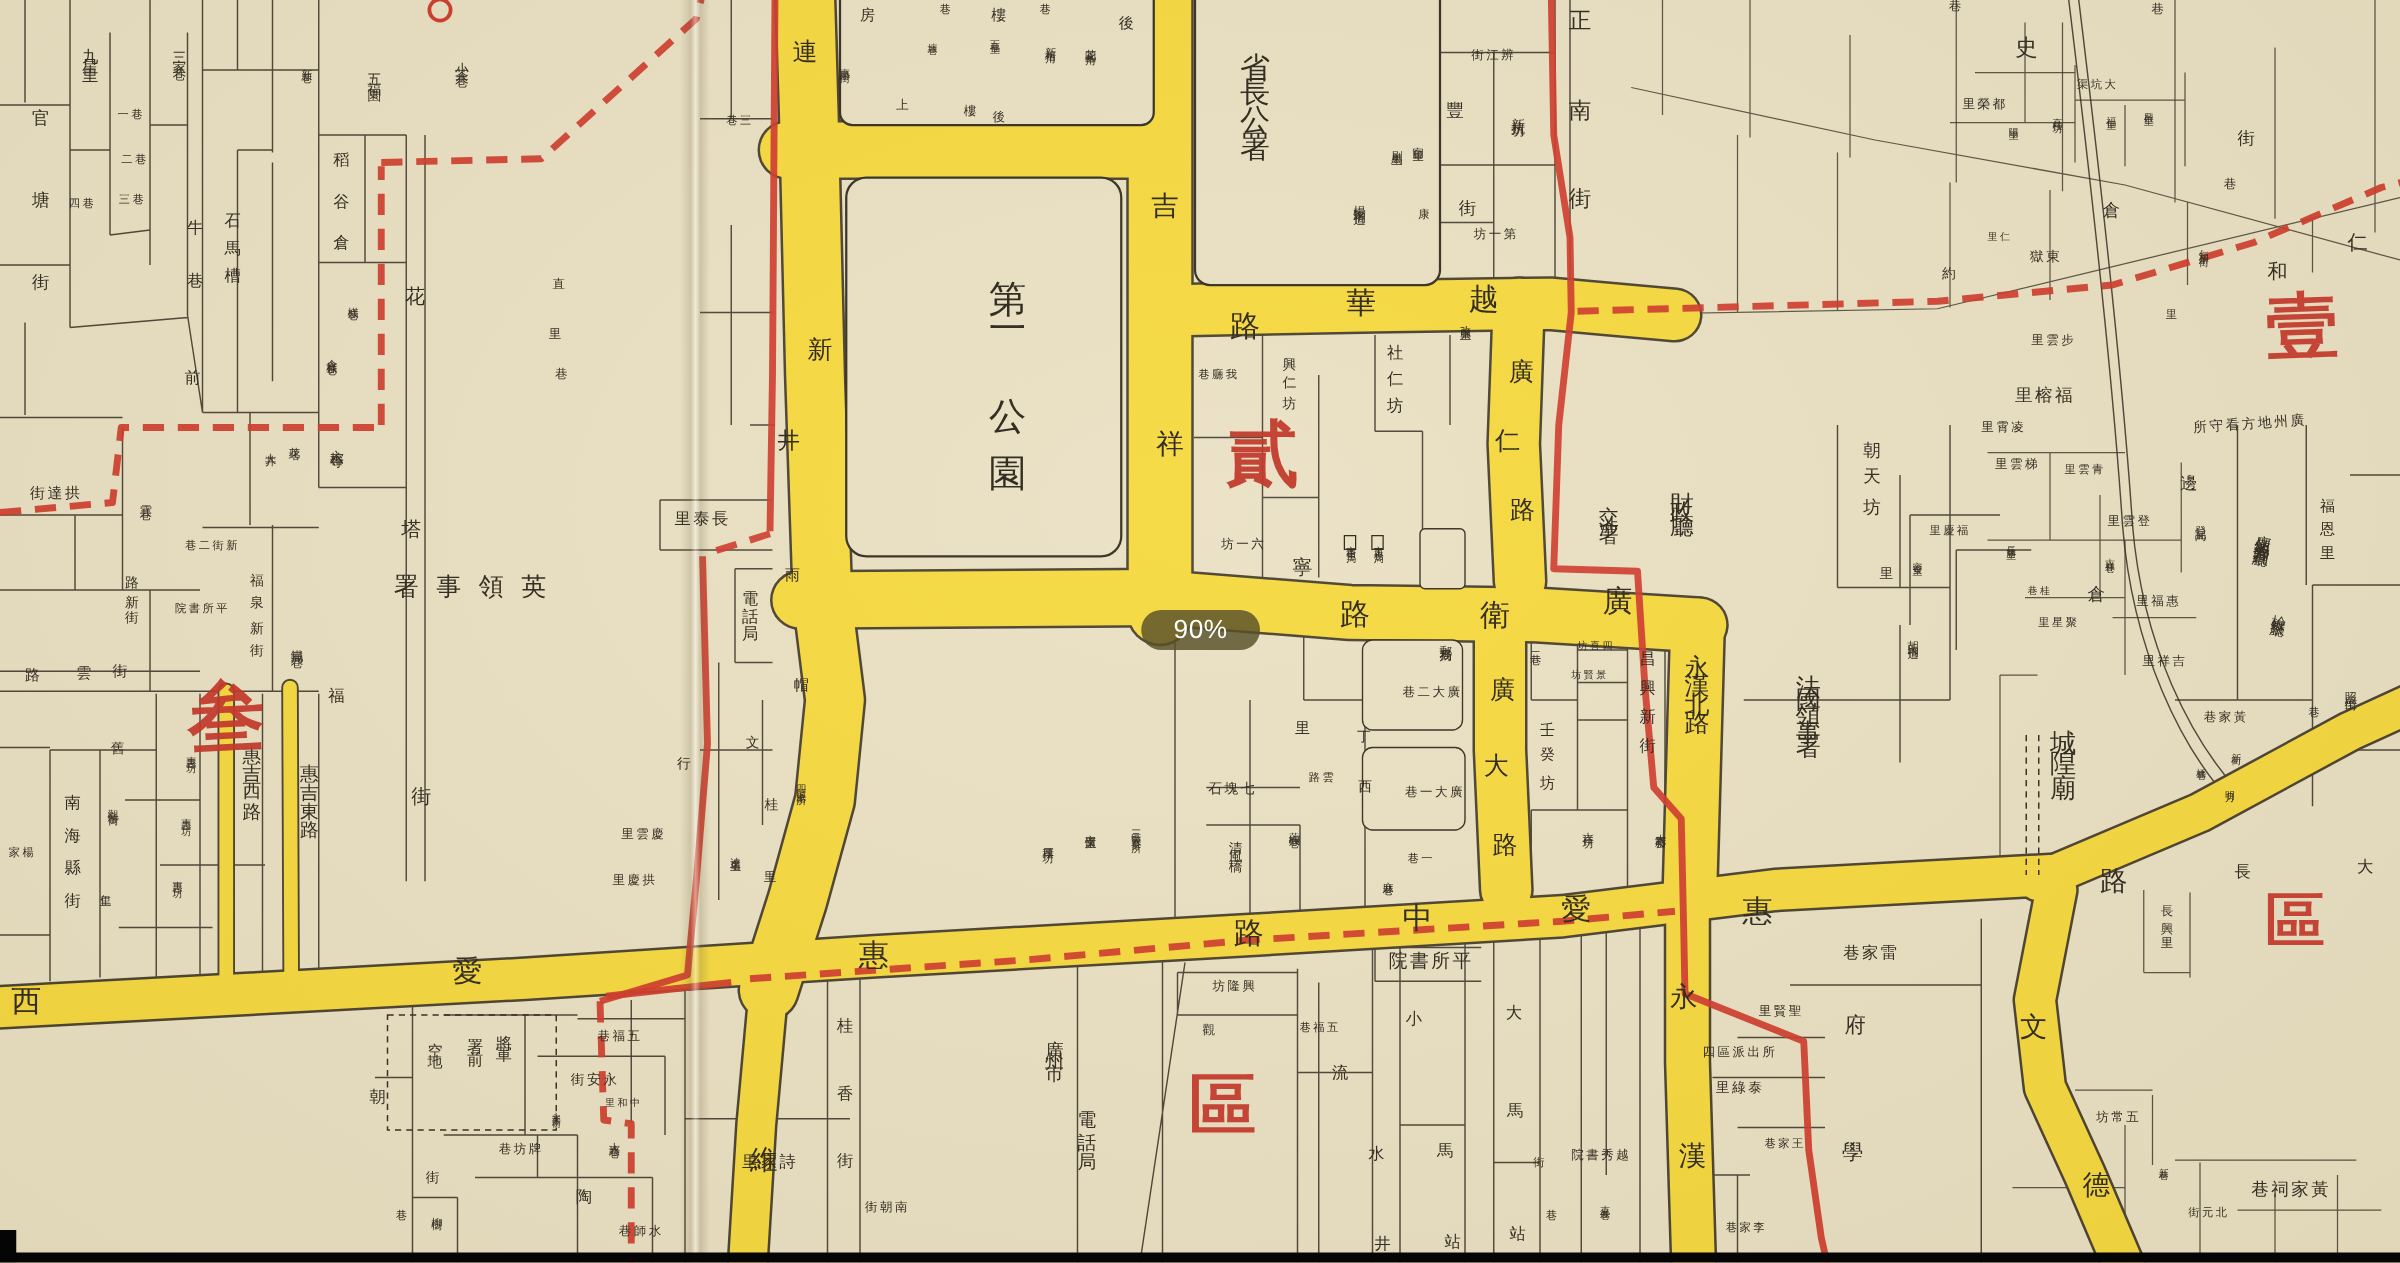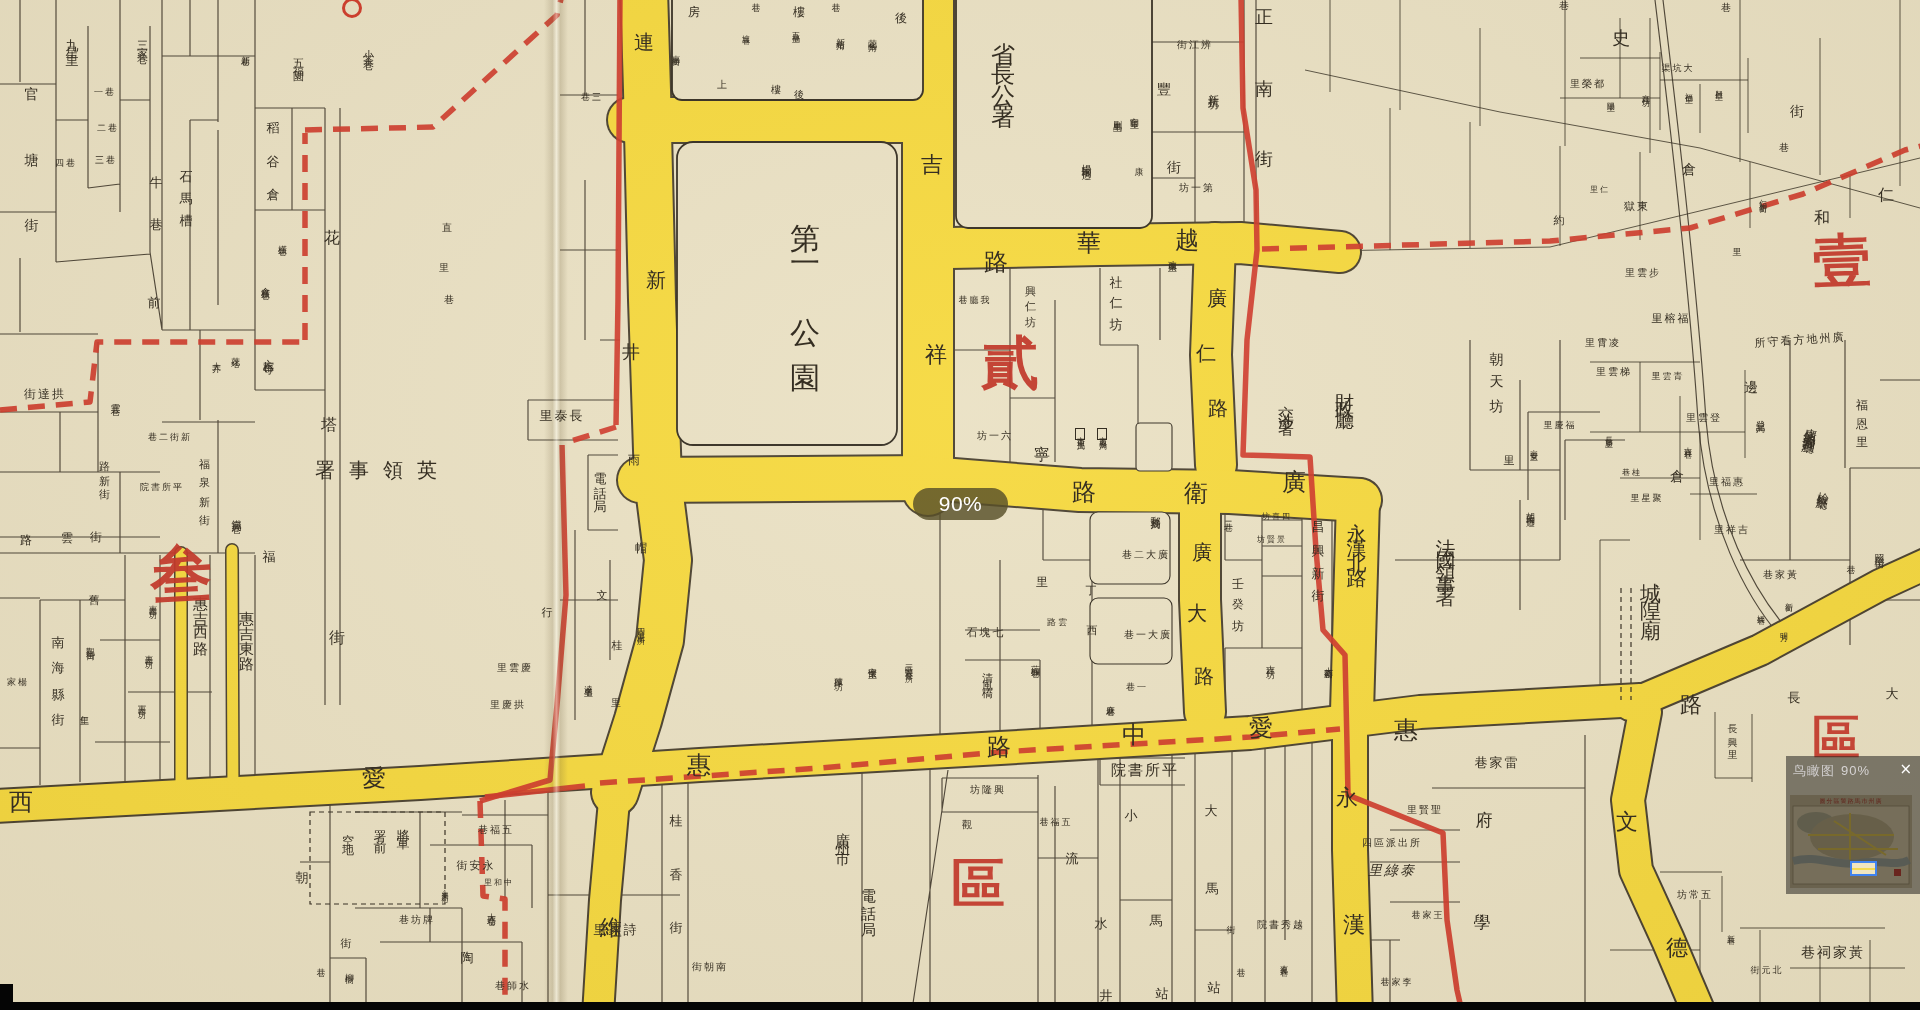--- a/index.html
+++ b/index.html
@@ -323,42 +323,42 @@
       <div class="lbl" style="left: 1678px; top: 477px; font-size: 14px; letter-spacing: 2px; transform: translate(-50%, -50%);">倉</div>
       <div class="lbl" style="left: 1637px; top: 206px; font-size: 11px; letter-spacing: 2px; transform: translate(-50%, -50%);">獄東</div>
       <div class="lbl" style="left: 1560px; top: 220px; font-size: 11px; letter-spacing: 2px; transform: translate(-50%, -50%);">約</div>
       <div class="lbl" style="left: 1600px; top: 190px; font-size: 8px; letter-spacing: 2px; transform: translate(-50%, -50%);">里仁</div>
       <div class="lbl v" style="left: 1762px; top: 193px; font-size: 8px; letter-spacing: 2px; transform: translateX(-50%);">仁和新街</div>
       <div class="lbl" style="left: 1738px; top: 252px; font-size: 9px; letter-spacing: 2px; transform: translate(-50%, -50%);">里</div>
       <div class="lbl" style="left: 1887px; top: 195px; font-size: 16px; letter-spacing: 2px; transform: translate(-50%, -50%);">仁</div>
       <div class="lbl" style="left: 1823px; top: 218px; font-size: 16px; letter-spacing: 2px; transform: translate(-50%, -50%);">和</div>
       <div class="lbl" style="left: 1643px; top: 273px; font-size: 10px; letter-spacing: 2px; transform: translate(-50%, -50%);">里雲步</div>
       <div class="lbl" style="left: 1603px; top: 343px; font-size: 10px; letter-spacing: 2px; transform: translate(-50%, -50%);">里霄凌</div>
-      <div class="lbl" style="left: 1671px; top: 318px; font-size: 11px; letter-spacing: 2px; transform: translate(-50%, -50%);">里榕福</div>
+      <div class="lbl" style="left: 1636px; top: 318px; font-size: 14px; letter-spacing: 2px; transform: translate(-50%, -50%);">里榕福</div>
       <div class="lbl" style="left: 1614px; top: 372px; font-size: 10px; letter-spacing: 2px; transform: translate(-50%, -50%);">里雲梯</div>
       <div class="lbl" style="left: 1668px; top: 376px; font-size: 9px; letter-spacing: 2px; transform: translate(-50%, -50%);">里雲青</div>
       <div class="lbl" style="left: 1704px; top: 418px; font-size: 10px; letter-spacing: 2px; transform: translate(-50%, -50%);">里雲登</div>
       <div class="lbl v" style="left: 1687px; top: 440px; font-size: 8px; letter-spacing: 2px; transform: translateX(-50%);">吉祥巷</div>
       <div class="lbl" style="left: 1727px; top: 482px; font-size: 10px; letter-spacing: 2px; transform: translate(-50%, -50%);">里福惠</div>
       <div class="lbl" style="left: 1732px; top: 530px; font-size: 10px; letter-spacing: 2px; transform: translate(-50%, -50%);">里祥吉</div>
       <div class="lbl" style="left: 1647px; top: 498px; font-size: 9px; letter-spacing: 2px; transform: translate(-50%, -50%);">里星聚</div>
       <div class="lbl" style="left: 1632px; top: 473px; font-size: 8px; letter-spacing: 2px; transform: translate(-50%, -50%);">巷桂</div>
       <div class="lbl v" style="left: 1862px; top: 389px; font-size: 12px; letter-spacing: 19px; transform: translateX(-50%);">福恩里</div>
       <div class="lbl v" style="left: 1879px; top: 546px; font-size: 10px; letter-spacing: 2px; transform: translateX(-50%);">照壁街</div>
       <div class="lbl" style="left: 1852px; top: 570px; font-size: 9px; letter-spacing: 2px; transform: translate(-50%, -50%);">巷</div>
       <div class="lbl" style="left: 1781px; top: 575px; font-size: 10px; letter-spacing: 2px; transform: translate(-50%, -50%);">巷家黃</div>
       <div class="lbl v" style="left: 1788px; top: 596px; font-size: 8px; letter-spacing: 2px; transform: translateX(-50%);">新街</div>
       <div class="lbl v" style="left: 1783px; top: 626px; font-size: 8px; letter-spacing: 2px; transform: translateX(-50%);">明月</div>
       <div class="lbl v" style="left: 1760px; top: 608px; font-size: 8px; letter-spacing: 2px; transform: translateX(-50%);">橋巷</div>
       <div class="lbl" style="left: 1497px; top: 762px; font-size: 13px; letter-spacing: 2px; transform: translate(-50%, -50%);">巷家雷</div>
       <div class="lbl" style="left: 1485px; top: 820px; font-size: 17px; letter-spacing: 2px; transform: translate(-50%, -50%);">府</div>
       <div class="lbl" style="left: 1483px; top: 922px; font-size: 17px; letter-spacing: 2px; transform: translate(-50%, -50%);">學</div>
       <div class="lbl" style="left: 1425px; top: 810px; font-size: 10px; letter-spacing: 2px; transform: translate(-50%, -50%);">里賢聖</div>
       <div class="lbl" style="left: 1392px; top: 843px; font-size: 10px; letter-spacing: 2px; transform: translate(-50%, -50%);">四區派出所</div>
-      <div class="lbl" style="left: 1392px; top: 871px; font-size: 14px; letter-spacing: 2px; transform: translate(-50%, -50%); font-style: italic;">里綠泰</div>
+      <div class="lbl" style="left: 1392px; top: 871px; font-size: 11px; letter-spacing: 2px; transform: translate(-50%, -50%);">里綠泰</div>
       <div class="lbl" style="left: 1428px; top: 915px; font-size: 9px; letter-spacing: 2px; transform: translate(-50%, -50%);">巷家王</div>
       <div class="lbl" style="left: 1281px; top: 925px; font-size: 10px; letter-spacing: 2px; transform: translate(-50%, -50%);">院書秀越</div>
       <div class="lbl v" style="left: 1283px; top: 958px; font-size: 8px; letter-spacing: 2px; transform: translateX(-50%);">克復巷</div>
       <div class="lbl" style="left: 1397px; top: 982px; font-size: 9px; letter-spacing: 2px; transform: translate(-50%, -50%);">巷家李</div>
       <div class="lbl v" style="left: 1732px; top: 716px; font-size: 10px; letter-spacing: 13px; transform: translateX(-50%);">長興里</div>
       <div class="lbl" style="left: 1795px; top: 697px; font-size: 13px; letter-spacing: 2px; transform: translate(-50%, -50%);">長</div>
       <div class="lbl" style="left: 1893px; top: 693px; font-size: 13px; letter-spacing: 2px; transform: translate(-50%, -50%);">大</div>
       <div class="lbl" style="left: 1695px; top: 895px; font-size: 10px; letter-spacing: 2px; transform: translate(-50%, -50%);">坊常五</div>
       <div class="lbl" style="left: 1833px; top: 953px; font-size: 14px; letter-spacing: 2px; transform: translate(-50%, -50%);">巷祠家黃</div>
       <div class="lbl" style="left: 1767px; top: 970px; font-size: 9px; letter-spacing: 2px; transform: translate(-50%, -50%);">街元北</div>
@@ -391,36 +391,16 @@
       <div class="lbl" style="left: 1242px; top: 973px; font-size: 9px; letter-spacing: 2px; transform: translate(-50%, -50%);">巷</div>
       <div class="num" style="left: 1842px; top: 262px; font-size: 58px; transform: translate(-50%, -50%) rotate(-2deg);">壹</div>
       <div class="num" style="left: 1010px; top: 364px; font-size: 58px; transform: translate(-50%, -50%) rotate(0deg);">貳</div>
       <div class="num" style="left: 181px; top: 575px; font-size: 62px; transform: translate(-50%, -50%) rotate(-3deg);">叁</div>
       <div class="num" style="left: 978px; top: 884px; font-size: 54px; transform: translate(-50%, -50%) rotate(0deg);">區</div>
       <div class="num" style="left: 1836px; top: 738px; font-size: 48px; transform: translate(-50%, -50%) rotate(0deg);">區</div>
     </div>
 
   <div class="zoom-badge">90%</div>
 
-  <div class="birdseye">
-    <div class="be-header">
-      <span>鸟瞰图</span><span class="be-zoom">90%</span>
-    </div>
-    <div class="be-close">×</div>
-    <div class="be-thumb">
-      <svg width="122" height="93" viewBox="0 0 122 93">
-        <rect width="122" height="93" fill="#b7ab88"></rect>
-        <rect x="3" y="11" width="116" height="78" fill="#cdc29f" stroke="#8a7f62" stroke-width="0.8"></rect>
-        <ellipse cx="26" cy="28" rx="19" ry="11" fill="#a3a285"></ellipse>
-        <ellipse cx="62" cy="42" rx="42" ry="23" fill="#b0a67f"></ellipse>
-        <path d="M18 40H104 M60 18V70 M28 54H108 M44 26L96 60" stroke="#d2b945" stroke-width="2" fill="none"></path>
-        <path d="M3 66C28 59 45 72 70 68C90 64 106 72 119 65" stroke="#8e9a94" stroke-width="8" fill="none" opacity="0.9"></path>
-        <rect x="104" y="74" width="7" height="7" fill="#b5372c"></rect>
-      </svg>
-      <div class="be-title">圖分區警路馬市州廣</div>
-      <div class="be-dark"></div>
-      <div class="be-viewport"></div>
-    </div>
-  </div>
 
   <div class="bottombar"></div>
   <div class="cornerblk"></div>
 </div>
 
 </body></html>

